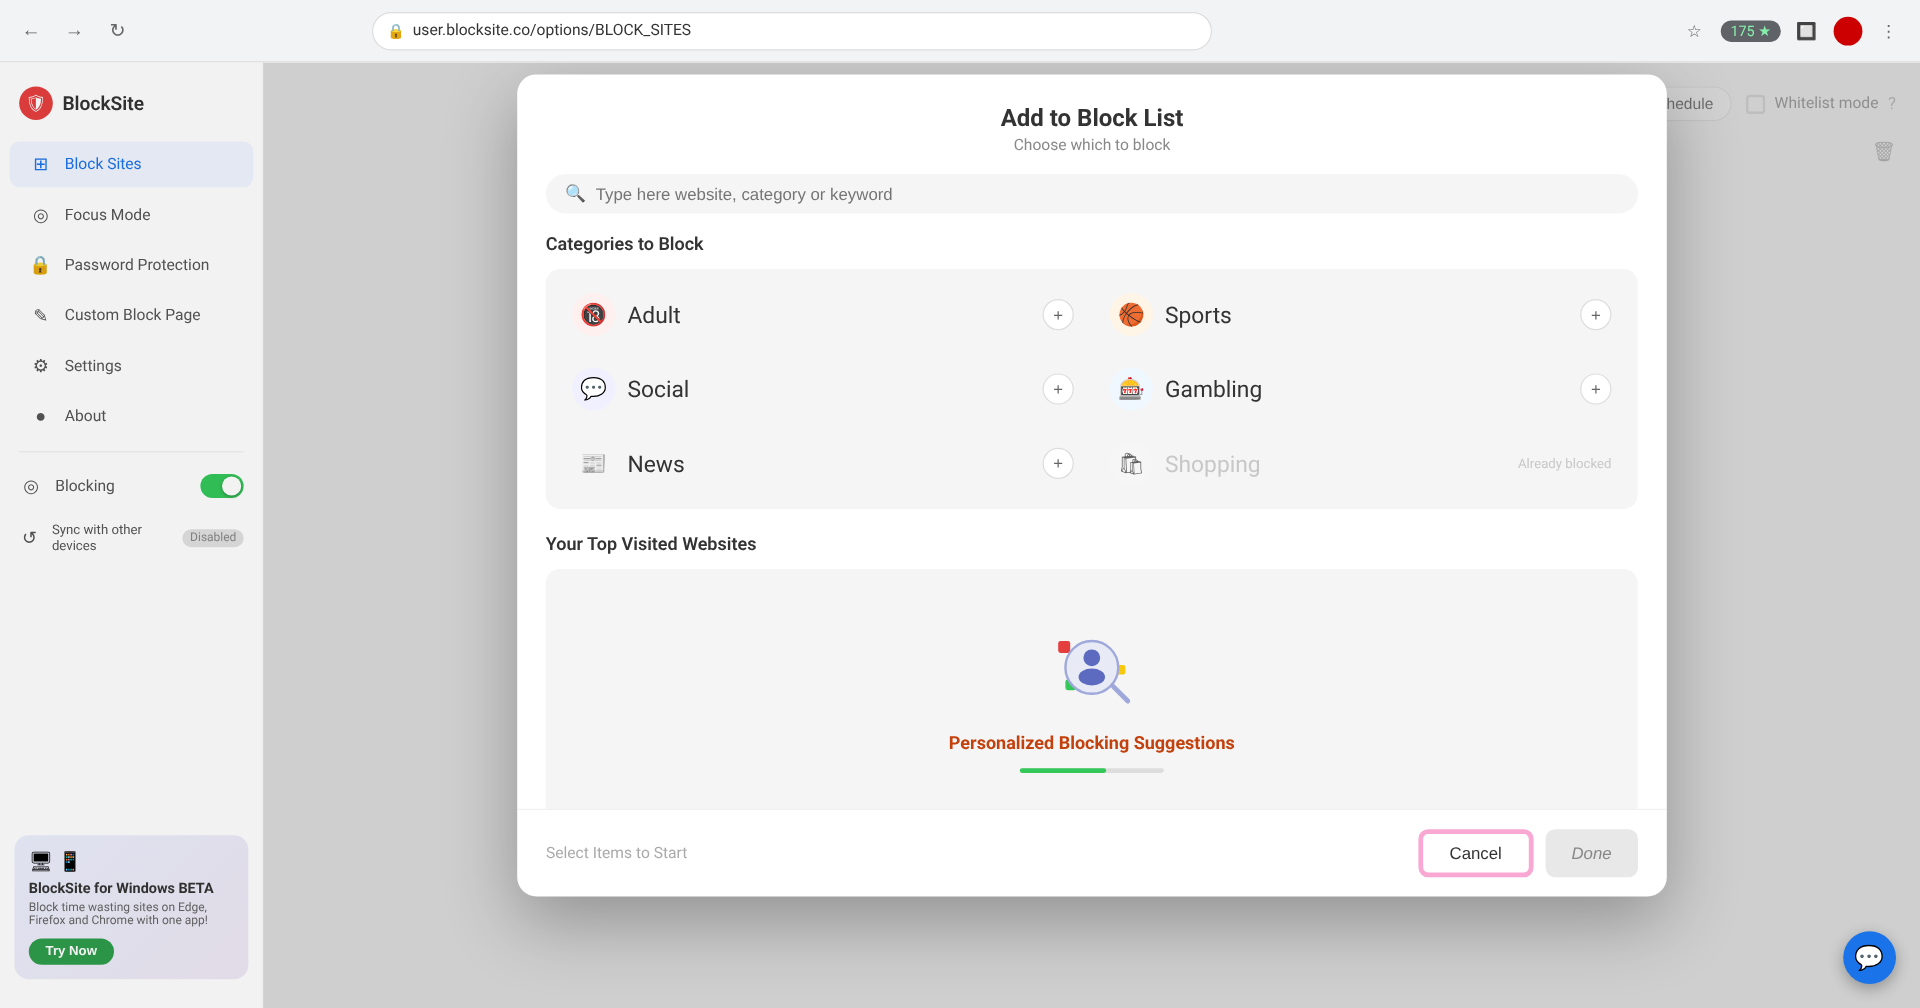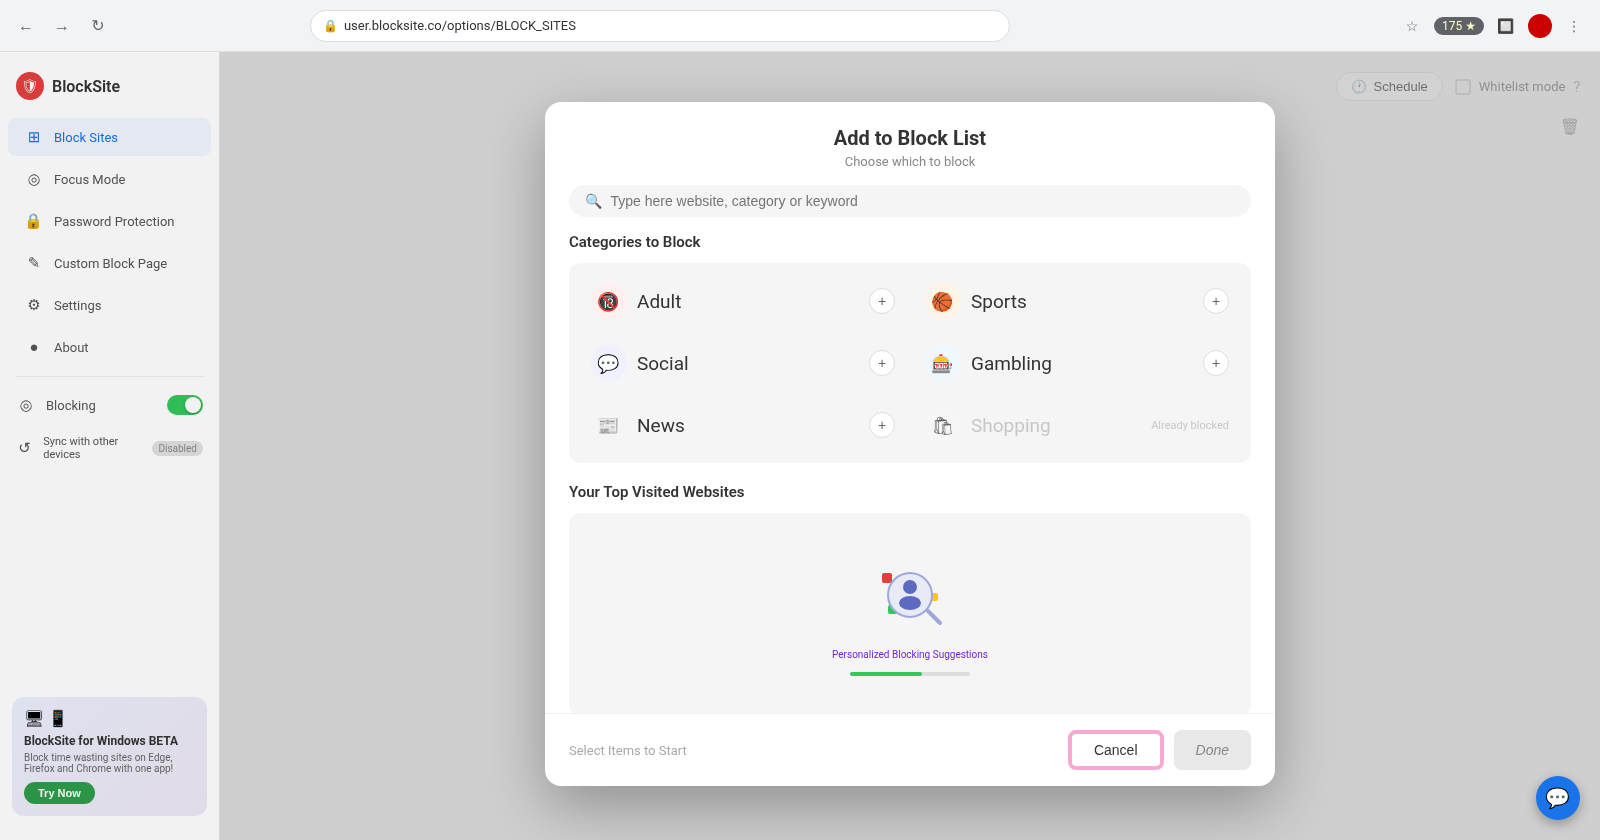--- a/index.html
+++ b/index.html
@@ -58,21 +58,21 @@
       border-radius: 50%;
       background: transparent;
       border: none;
       cursor: pointer;
       display: flex; align-items: center; justify-content: center;
       color: #666;
       font-size: 14px;
     }
     .extension-count {
       background: #5f6368;
-      color: #fef9c3;
+      color: #86efac;
       border-radius: 12px;
       padding: 2px 8px;
       font-size: 12px;
     }
     .profile-avatar {
       width: 24px; height: 24px;
       border-radius: 50%;
       background: #1a73e8;
     }
 
@@ -230,29 +230,28 @@
       border-radius: 3px;
     }
     .delete-icon { color: #888; font-size: 16px; cursor: pointer; }
 
     
     .modal {
       position: absolute;
       top: 10px;
       left: 50%;
       transform: translateX(-50%);
-      width: 730px;
+      width: 958px;
       background: white;
       border-radius: 16px;
       box-shadow: 0 20px 60px rgba(0,0,0,0.3);
       z-index: 20;
       overflow: hidden;
       display: flex;
       flex-direction: column;
-      margin-top: 40px;
     }
     .modal-header {
       padding: 24px 24px 16px;
       text-align: center;
     }
     .modal-title {
       font-size: 20px;
       font-weight: 700;
       color: #333;
       margin-bottom: 4px;
@@ -380,23 +379,23 @@
     }
     .person-icon-wrapper {
       width: 80px; height: 80px;
       margin: 0 auto 16px;
       position: relative;
     }
     .person-icon-svg {
       width: 80px; height: 80px;
     }
     .personalized-title {
-      font-size: 10px;
-      font-weight: 400;
-      color: #6d28d9;
+      font-size: 15px;
+      font-weight: 700;
+      color: #c2410c;
       margin-bottom: 6px;
     }
     .personalized-text {
       font-size: 12px;
       color: #888;
     }
     .progress-bar-container {
       width: 120px;
       height: 4px;
       background: #ddd;

